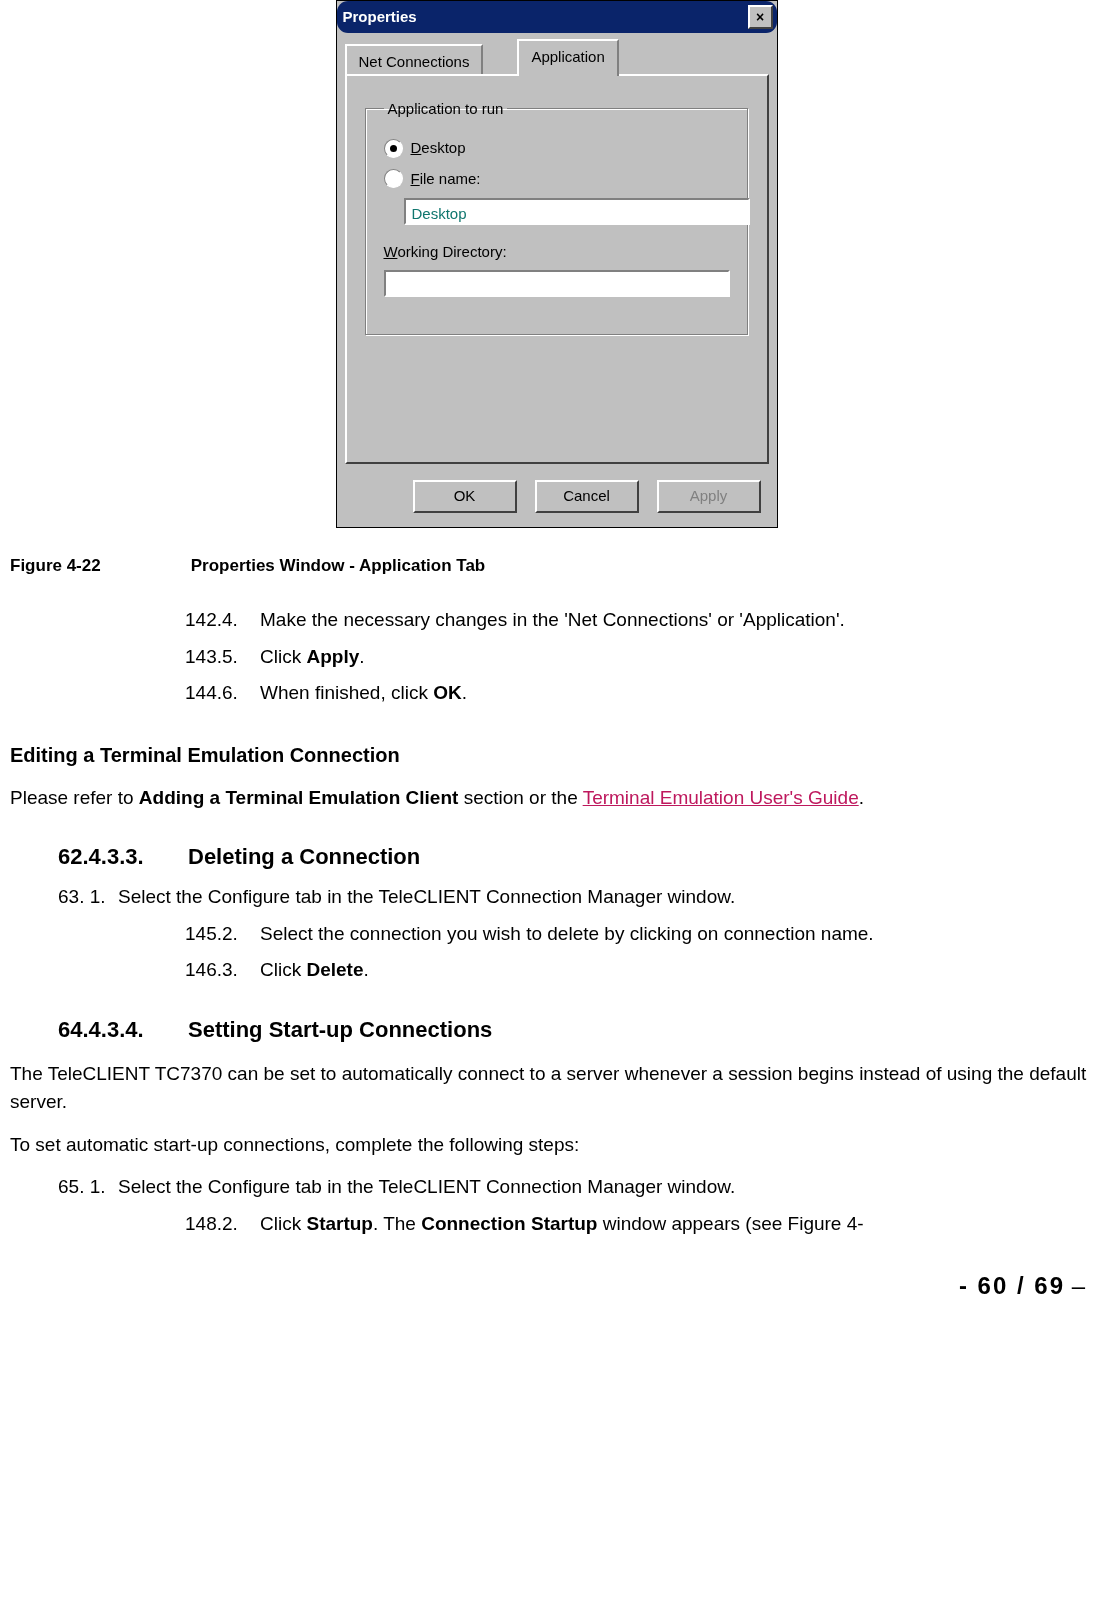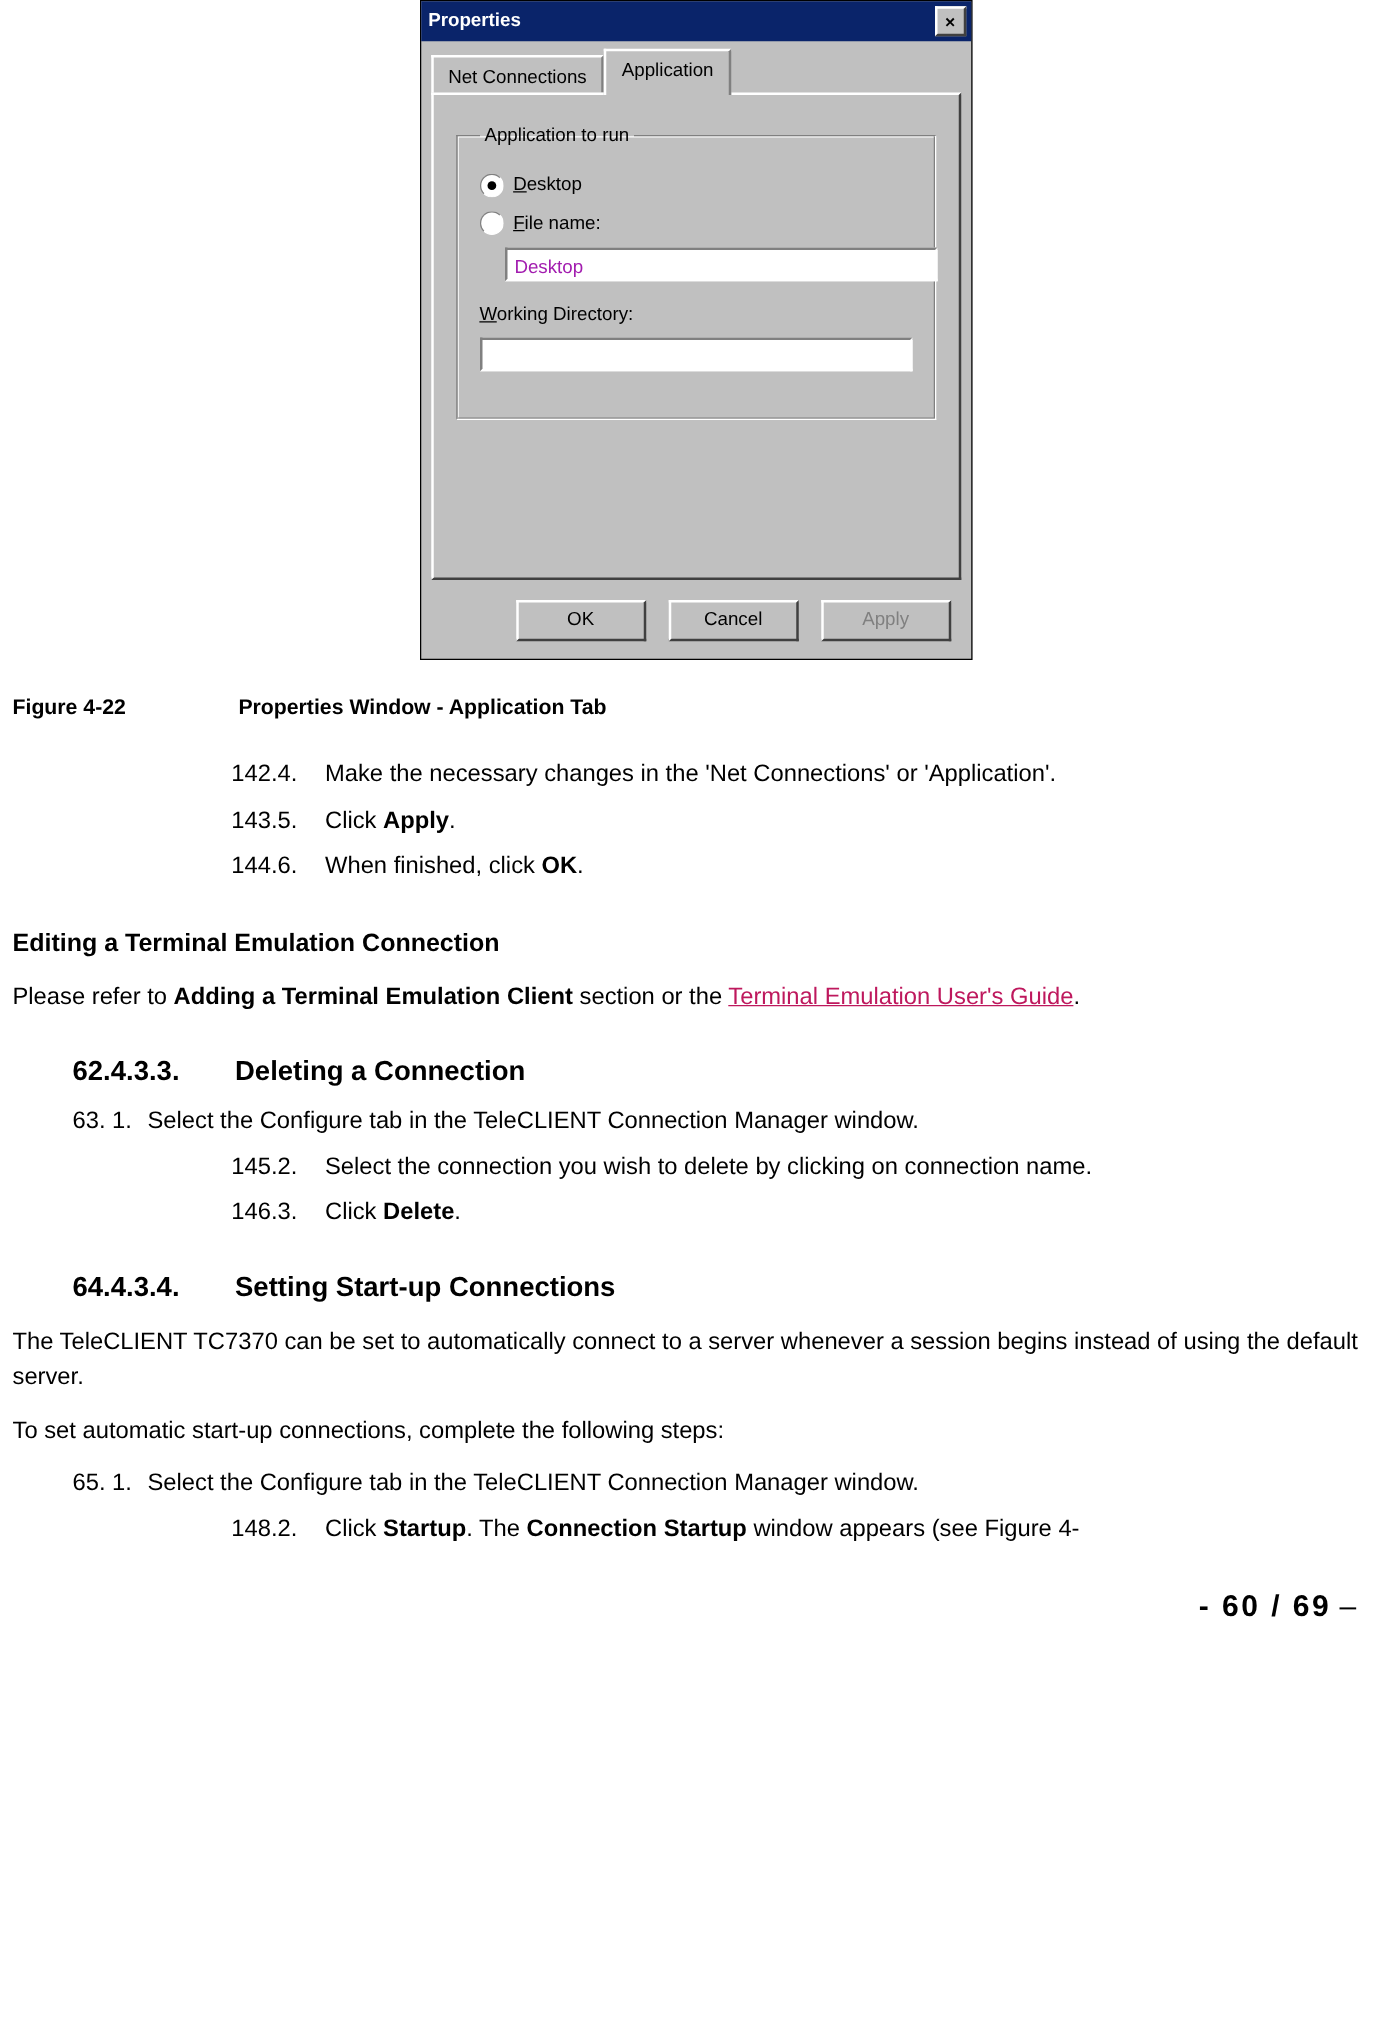--- a/index.html
+++ b/index.html
@@ -28,38 +28,39 @@
     font-size: 15px;
     text-align: left;
   }
   .titlebar {
     background: #0a246a;
     color: #fff;
     font-weight: bold;
     display: flex;
     align-items: center;
     padding: 4px 4px 4px 6px;
+    border-radius: 11px;
   }
   .titlebar-text { flex: 1; }
   .closebtn {
     width: 21px; height: 20px;
     background: #c0c0c0;
     border-top: 2px solid #fff;
     border-left: 2px solid #fff;
     border-right: 2px solid #404040;
     border-bottom: 2px solid #404040;
     color: #000; font-weight: bold;
     display: flex; align-items: center; justify-content: center;
     font-size: 14px;
     line-height: 1;
   }
   .client {
     padding: 6px 8px 14px 8px;
   }
-  .tabs { display: flex; align-items: flex-end; }
+  .tabs { display: flex; align-items: flex-end; gap: 34px; }
   .tab {
     border-top: 2px solid #fff;
     border-left: 2px solid #fff;
     border-right: 2px solid #808080;
     border-bottom: none;
     padding: 5px 12px;
     background: #c0c0c0;
     position: relative;
     font-size: 15px;
   }
@@ -101,21 +102,21 @@
   .sunken {
     border-top: 2px solid #808080;
     border-left: 2px solid #808080;
     border-right: 2px solid #fff;
     border-bottom: 2px solid #fff;
     background: #fff;
     height: 27px; width: 100%;
     margin: 6px 0 16px 20px;
     box-sizing: border-box;
     padding: 3px 6px;
-    color: #a21caf;
+    color: #0f766e;
     font-size: 15px;
   }
   .sunken.disabled { background: #fff; }
   .wdlabel { margin-left: 0; }
   .btnrow { display: flex; justify-content: flex-end; gap: 18px; padding: 16px 8px 0 0; }
   .wbtn {
     width: 100px; height: 29px;
     border-top: 2px solid #fff; border-left: 2px solid #fff;
     border-right: 2px solid #404040; border-bottom: 2px solid #404040;
     background: #c0c0c0;

